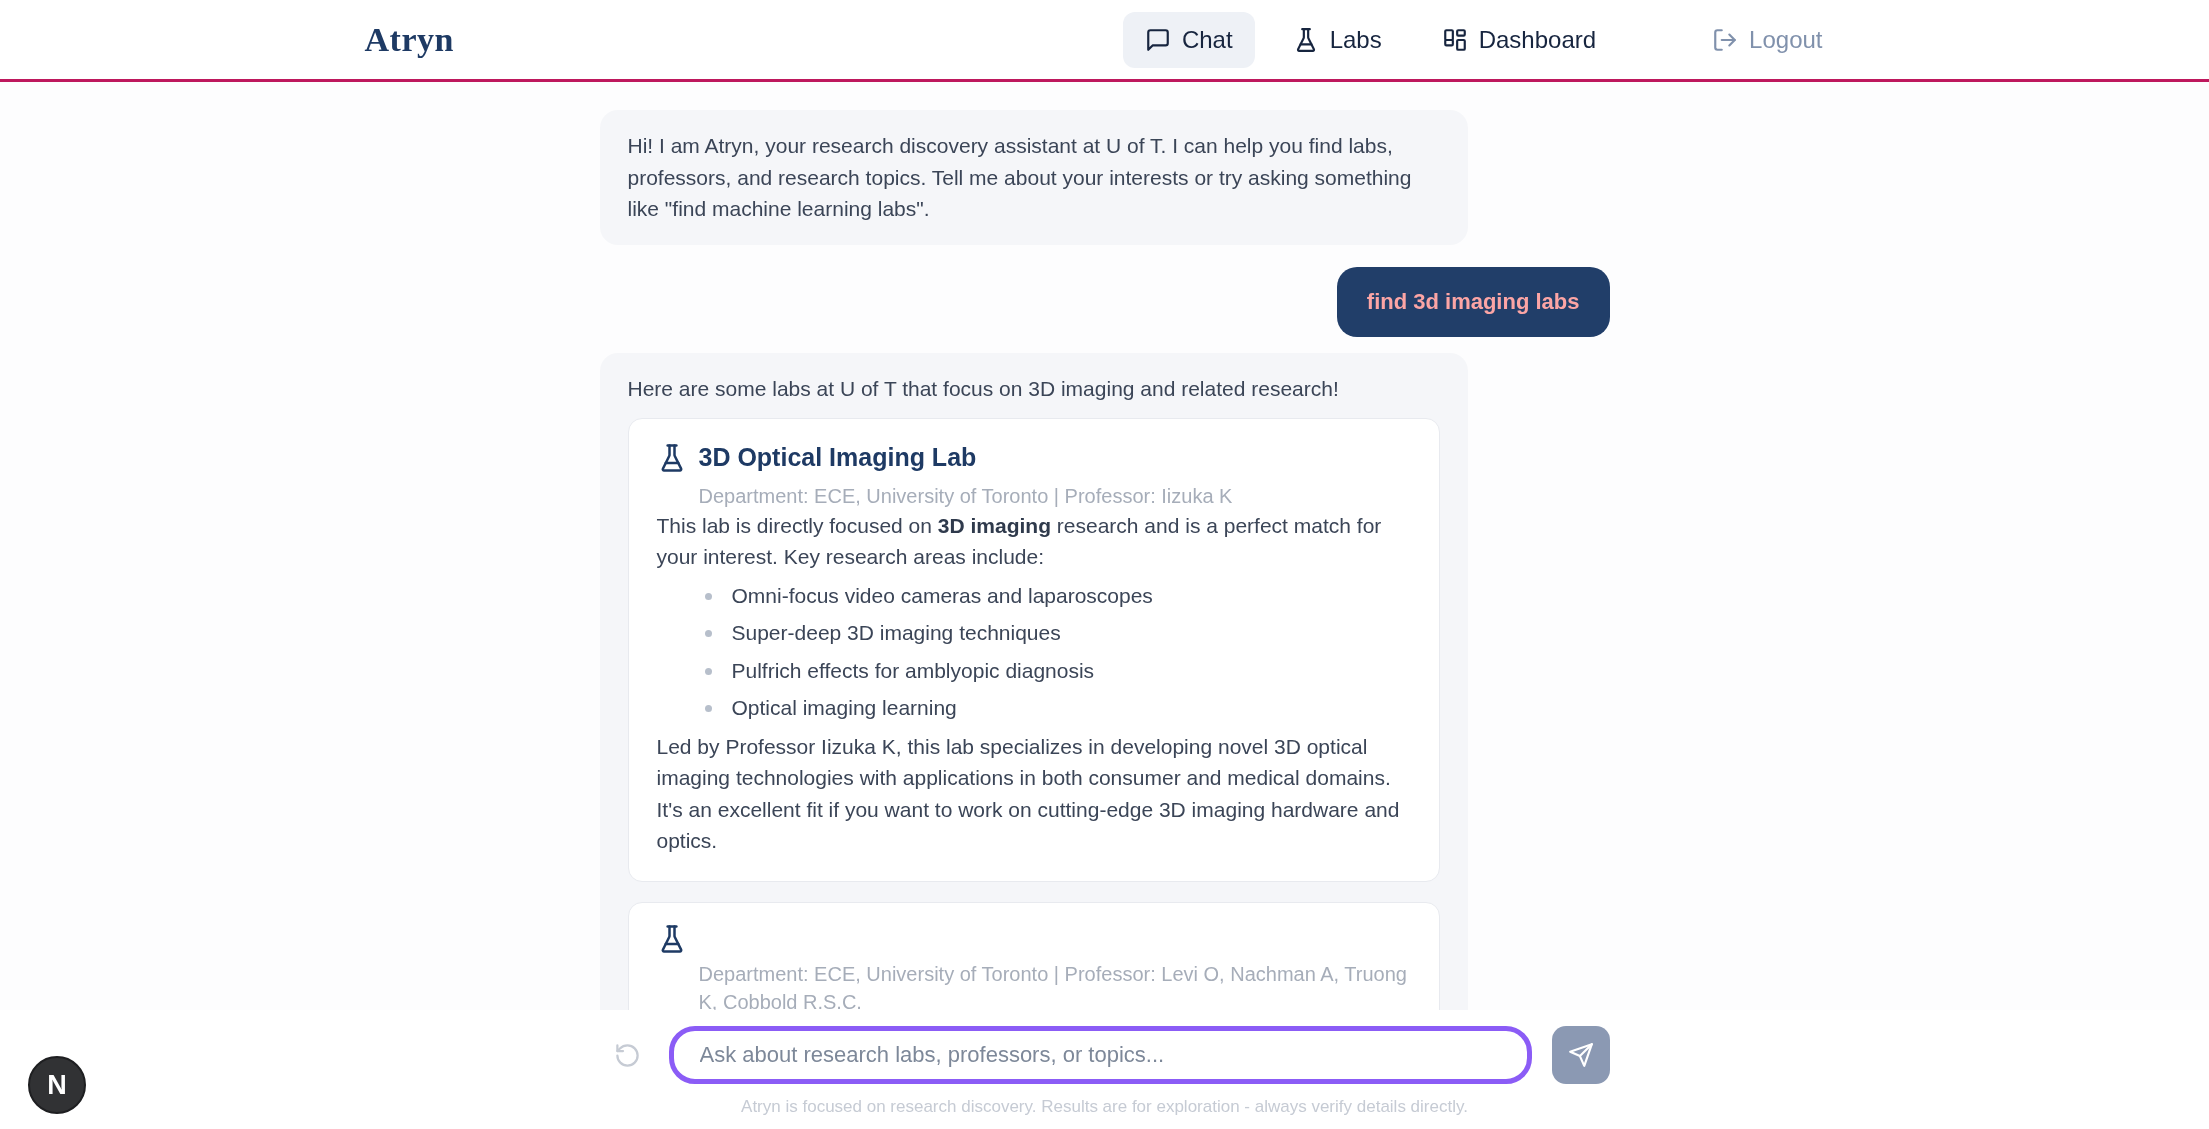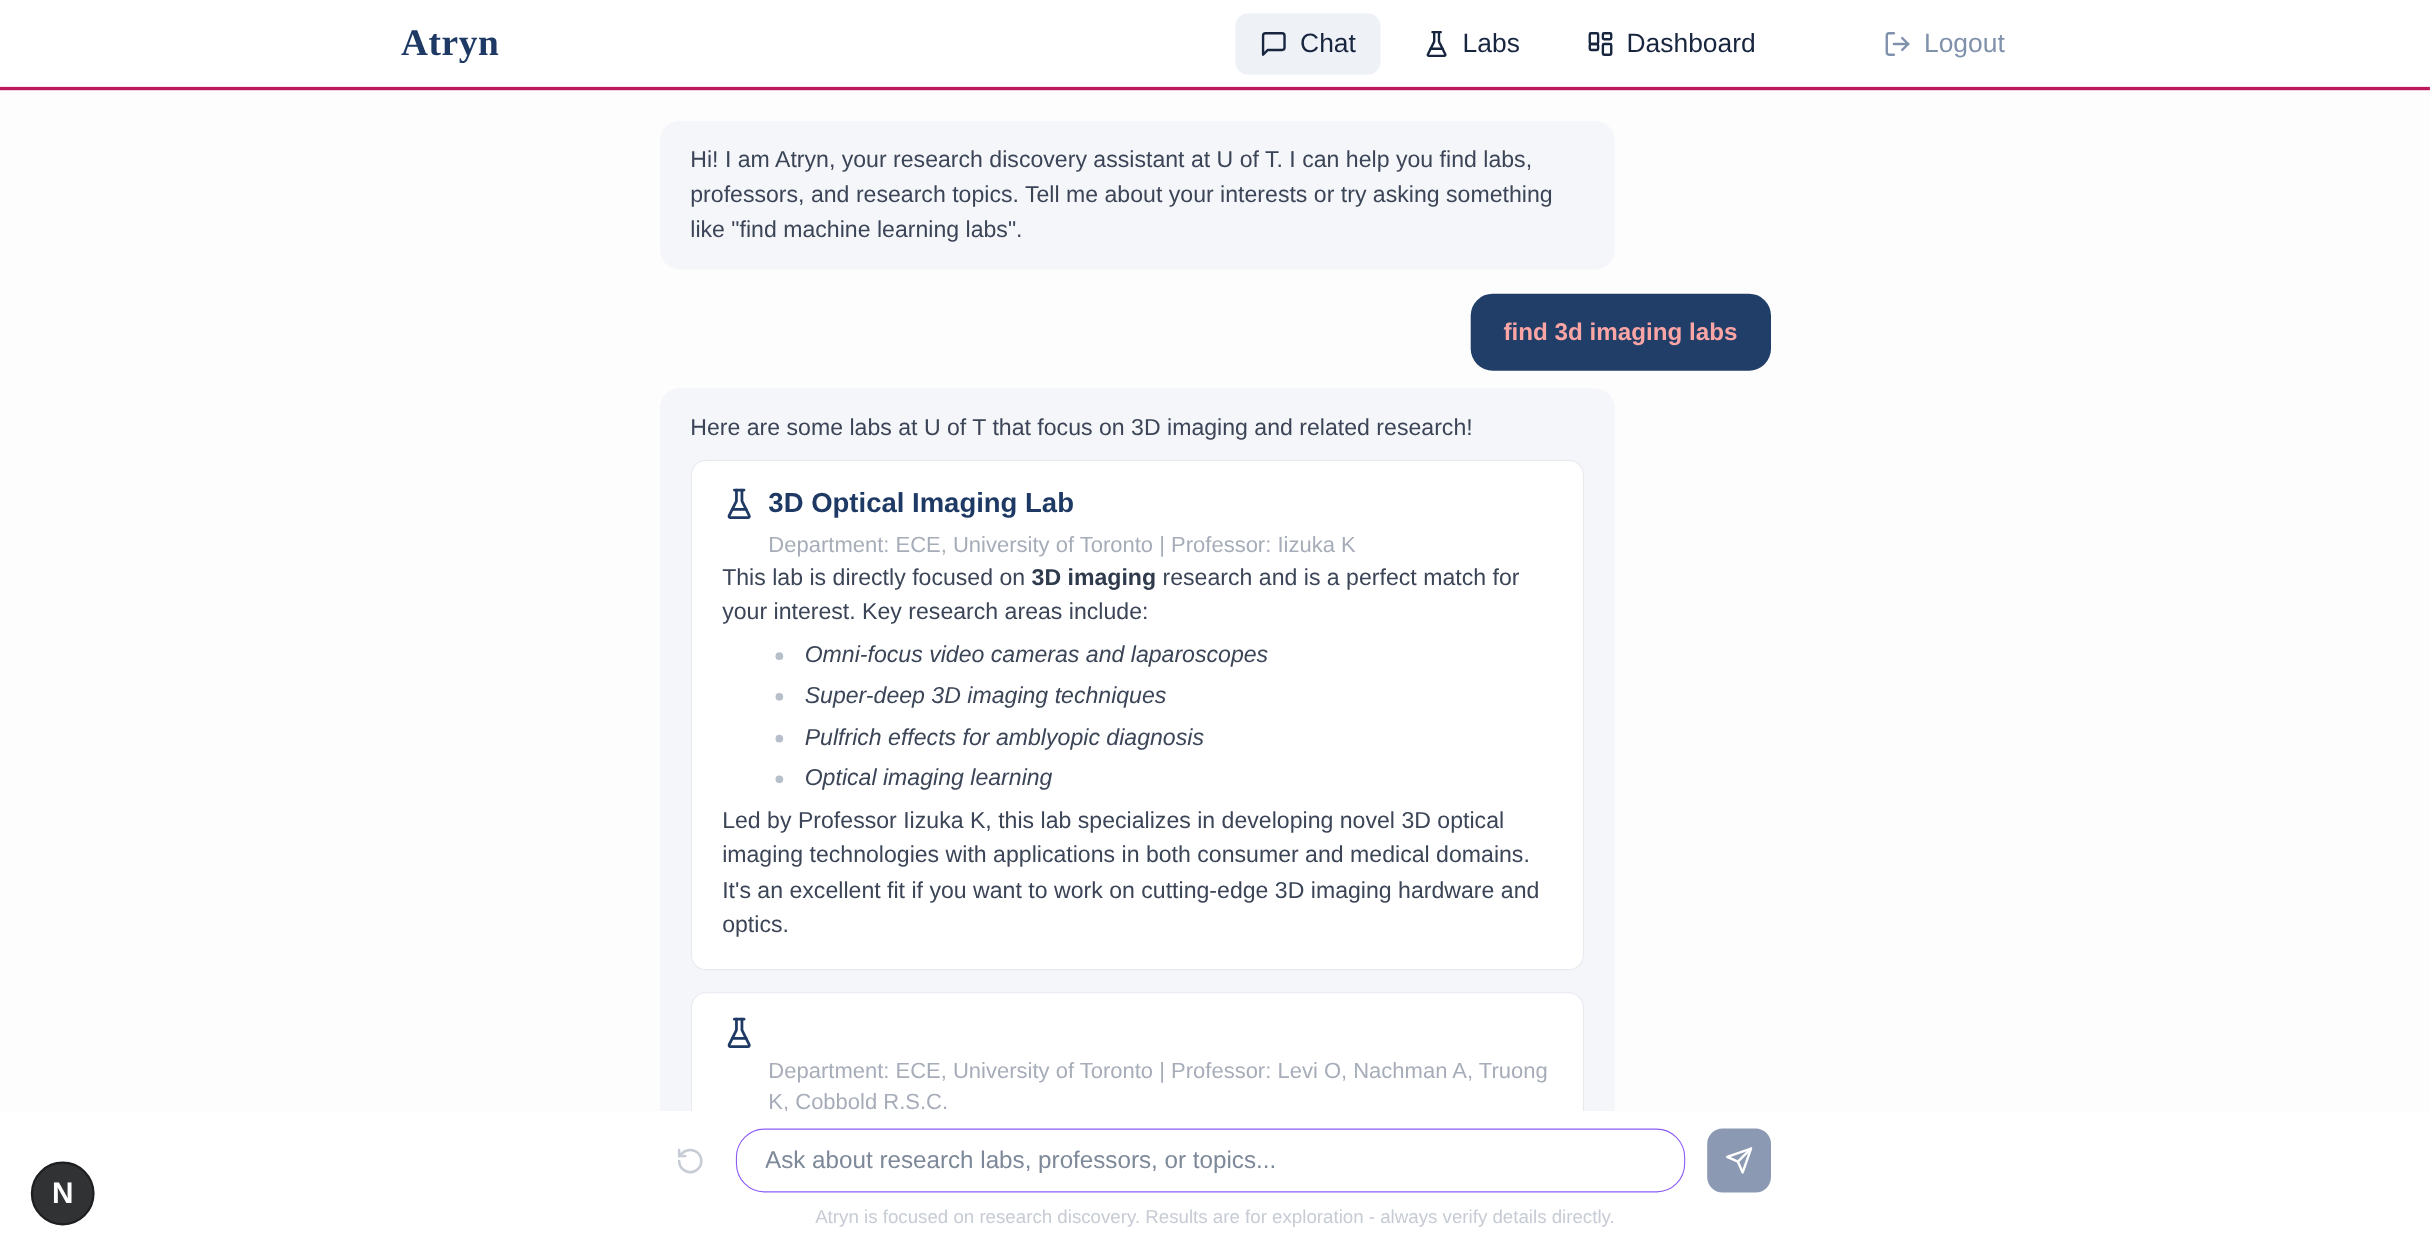--- a/index.html
+++ b/index.html
@@ -55,21 +55,21 @@
     padding:20px 28px 24px; margin-top:14px; cursor:pointer;
   }
   .lab-card + .lab-card { margin-top:20px; }
   .lab-head { display:flex; align-items:center; gap:12px; }
   .flask-wrap { color:#1e3a64; flex:0 0 auto; }
   .flask-wrap svg { width:30px; height:32px; display:block; }
   .lab-title { margin:0; font-size:25px; font-weight:700; color:#1e3a64; }
   .lab-meta { font-size:20px; color:#a6adb9; margin:5px 0 0 42px; line-height:1.4; }
   .lab-desc { margin:14px 0 0; font-size:21px; color:#3b4557; line-height:1.5; }
   .lab-desc strong { font-weight:700; color:#2f3a4c; }
-  .lab-bullets { list-style:none; margin:8px 0 0; padding:0 0 0 48px;font-style:italic; }
+  .lab-bullets { list-style:none; margin:8px 0 0; padding:0 0 0 48px; }
   .lab-bullets li {
     position:relative; padding-left:27px; margin:7px 0;
     font-size:21px; color:#3b4557; line-height:1.45;
   }
   .lab-bullets li::before {
     content:""; position:absolute; left:0; top:12px;
     width:7px; height:7px; border-radius:50%; background:#b7bfcb;
   }
   .lab-closing { margin-top:12px; }
 
@@ -82,21 +82,21 @@
     width:1010px; margin:0 auto; padding-top:16px;
     display:flex; align-items:center;
   }
   .refresh-btn {
     color:#c6cbd4; margin:0 0 0 14px; cursor:pointer; flex:0 0 auto;
     background:none; border:none; padding:0; display:flex;
   }
   .refresh-btn svg { width:27px; height:27px; display:block; }
   .chat-input {
     flex:1; height:58px; margin-left:28px;
-    border:1px solid #8b5cf6; border-radius:26px;
+    border:5px solid #8b5cf6; border-radius:26px;
     padding:0 26px; font-size:22px; color:#33404f; outline:none;
     font-family:inherit; background:#ffffff;
   }
   .chat-input::placeholder { color:#7d8899; }
   .send-btn {
     flex:0 0 auto; width:58px; height:58px; margin-left:20px;
     border:none; border-radius:14px; background:#8b99b3;
     display:flex; align-items:center; justify-content:center; cursor:pointer;
   }
   .send-btn svg { width:26px; height:26px; color:#ffffff; display:block; }

